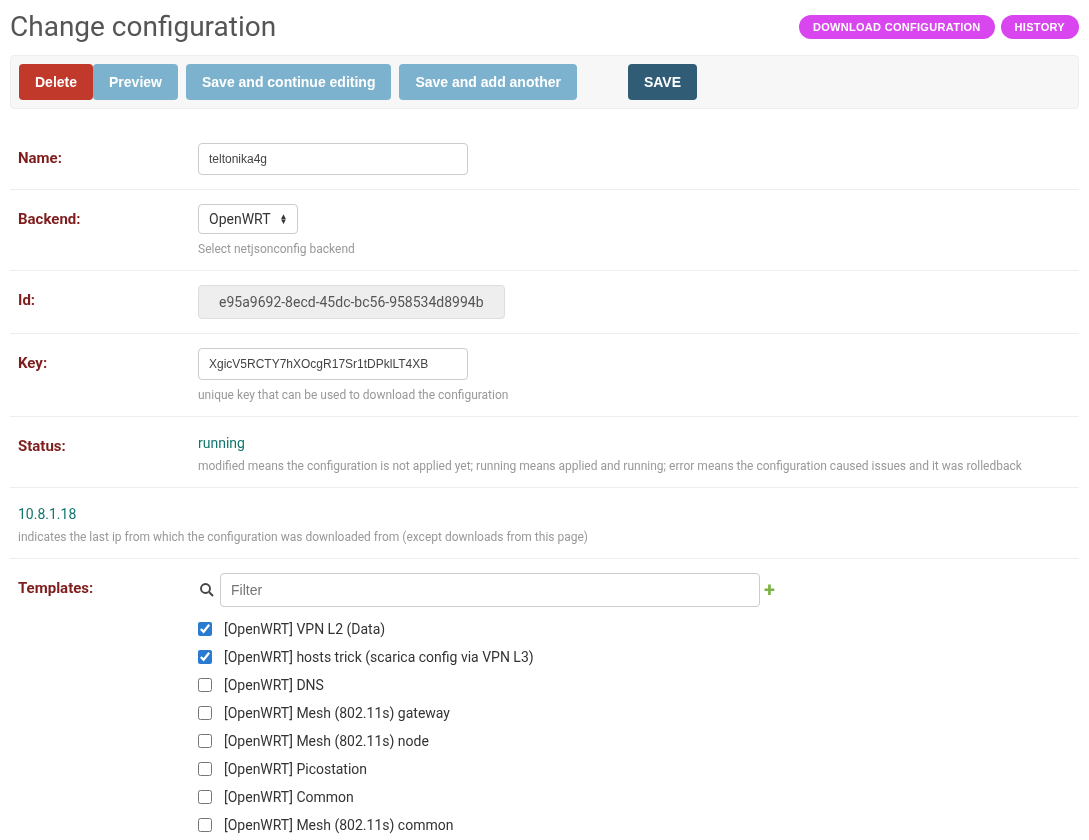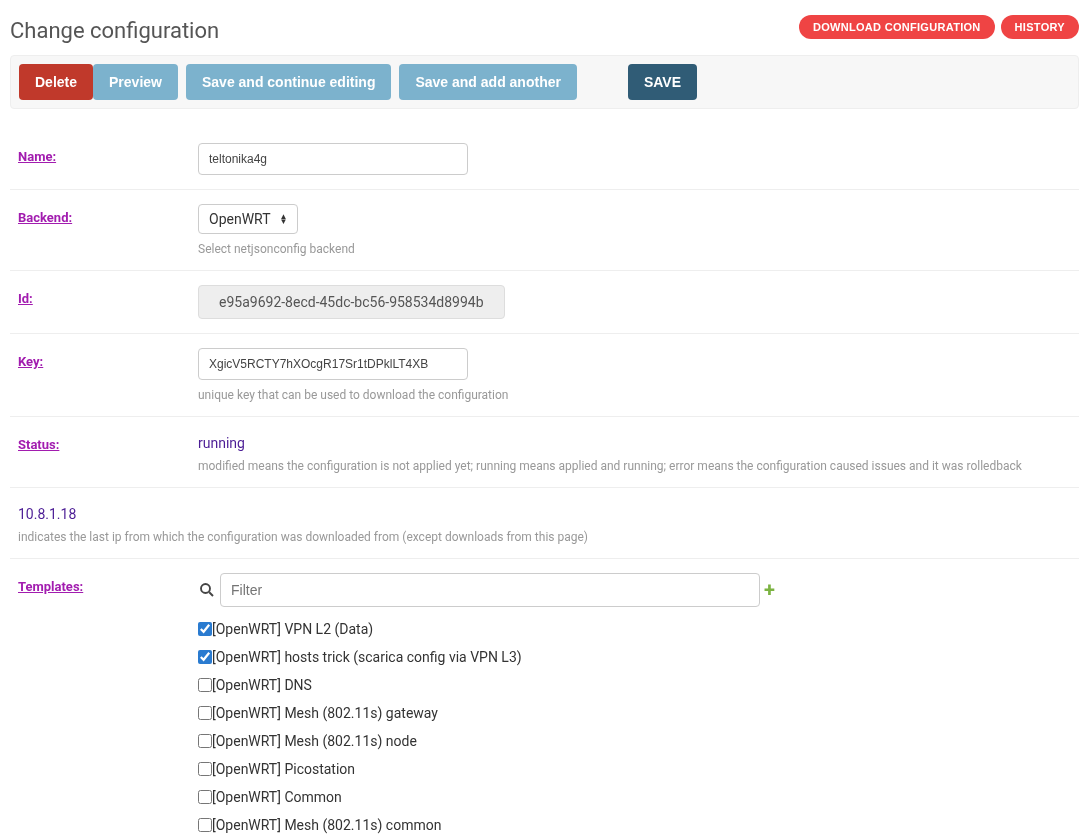--- a/index.html
+++ b/index.html
@@ -1,41 +1,41 @@
 <!DOCTYPE html>
 <html><head>
 <meta charset="utf-8">
 <style>
 * { box-sizing: border-box; margin: 0; padding: 0; }
 body { font-family: -apple-system, BlinkMacSystemFont, "Segoe UI", Roboto, Helvetica, Arial, sans-serif; font-size: 14px; color: #444; background: #fff; padding: 10px; width: 1089px; }
 .header { display: flex; align-items: center; justify-content: space-between; margin-bottom: 12px; }
-.title { font-size: 22px; font-weight: 400; color: #555; margin-top: 8px; }
+.title { font-size: 28px; font-weight: 400; color: #555; }
 .header-actions { display: flex; gap: 6px; }
-.pill-btn { background: #ef4444; color: #fff; border: none; border-radius: 14px; padding: 6px 14px; font-size: 11px; font-weight: 700; letter-spacing: 0.3px; cursor: pointer; }
+.pill-btn { background: #d946ef; color: #fff; border: none; border-radius: 14px; padding: 6px 14px; font-size: 11px; font-weight: 700; letter-spacing: 0.3px; cursor: pointer; }
 .toolbar { background: #f7f7f7; border: 1px solid #eee; border-radius: 4px; padding: 8px; display: flex; align-items: center; justify-content: flex-start; margin-bottom: 20px; }
 .btn { border: none; border-radius: 4px; padding: 10px 16px; font-size: 14px; font-weight: 600; color: #fff; cursor: pointer; }
 .btn-danger { background: #c0392b; }
 .toolbar-right { display: flex; gap: 8px; }
 .btn-light { background: #7cb2cd; }
 .btn-primary { background: #305c76; margin-left: 43px; }
 .form-row { display: flex; border-bottom: 1px solid #eee; padding: 14px 8px; }
-.form-label { width: 180px; font-weight: 700; color: #a21caf; font-size: 13px; padding-top: 6px; text-decoration: underline; }
+.form-label { width: 180px; font-weight: 700; color: #7f1d1d; font-size: 15px; padding-top: 6px; }
 .form-value { flex: 1; }
 .input-text { border: 1px solid #ccc; border-radius: 4px; padding: 8px 10px; font-size: 12px; color: #444; width: 270px; }
 .input-readonly { background: #eee; border: 1px solid #ddd; border-radius: 4px; padding: 8px 20px; font-size: 14px; color: #555; display: inline-block; min-width: 270px; }
 .select-wrap { display: inline-flex; align-items: center; border: 1px solid #ccc; border-radius: 4px; padding: 6px 10px; font-size: 14px; color: #333; gap: 9px; }
 .select-arrows { display: flex; flex-direction: column; line-height: 5px; font-size: 8px; }
 .help { font-size: 12px; color: #999; margin-top: 8px; }
-.static-text { font-size: 14px; color: #4c1d95; padding-top: 4px; }
+.static-text { font-size: 14px; color: #0f766e; padding-top: 4px; }
 .search-row { display: flex; align-items: center; gap: 4px; }
 .search-icon { width: 18px; height: 18px; }
 .filter-input { flex: 0 0 540px; border: 1px solid #ccc; border-radius: 4px; padding: 8px 10px; font-size: 14px; }
 .plus { color: #7cb342; font-size: 20px; font-weight: 700; cursor: pointer; }
 .template-list { margin-top: 14px; display: flex; flex-direction: column; gap: 12px; }
-.template-item { display: flex; align-items: center; gap: 0; font-size: 14px; color: #333; }
+.template-item { display: flex; align-items: center; gap: 12px; font-size: 14px; color: #333; }
 .template-item input[type=checkbox] { width: 14px; height: 14px; accent-color: #2a7bd0; }
 </style>
 </head>
 <body>
 
 <div class="header">
   <h1 class="title">Change configuration</h1>
   <div class="header-actions">
     <button class="pill-btn">DOWNLOAD CONFIGURATION</button>
     <button class="pill-btn">HISTORY</button>

